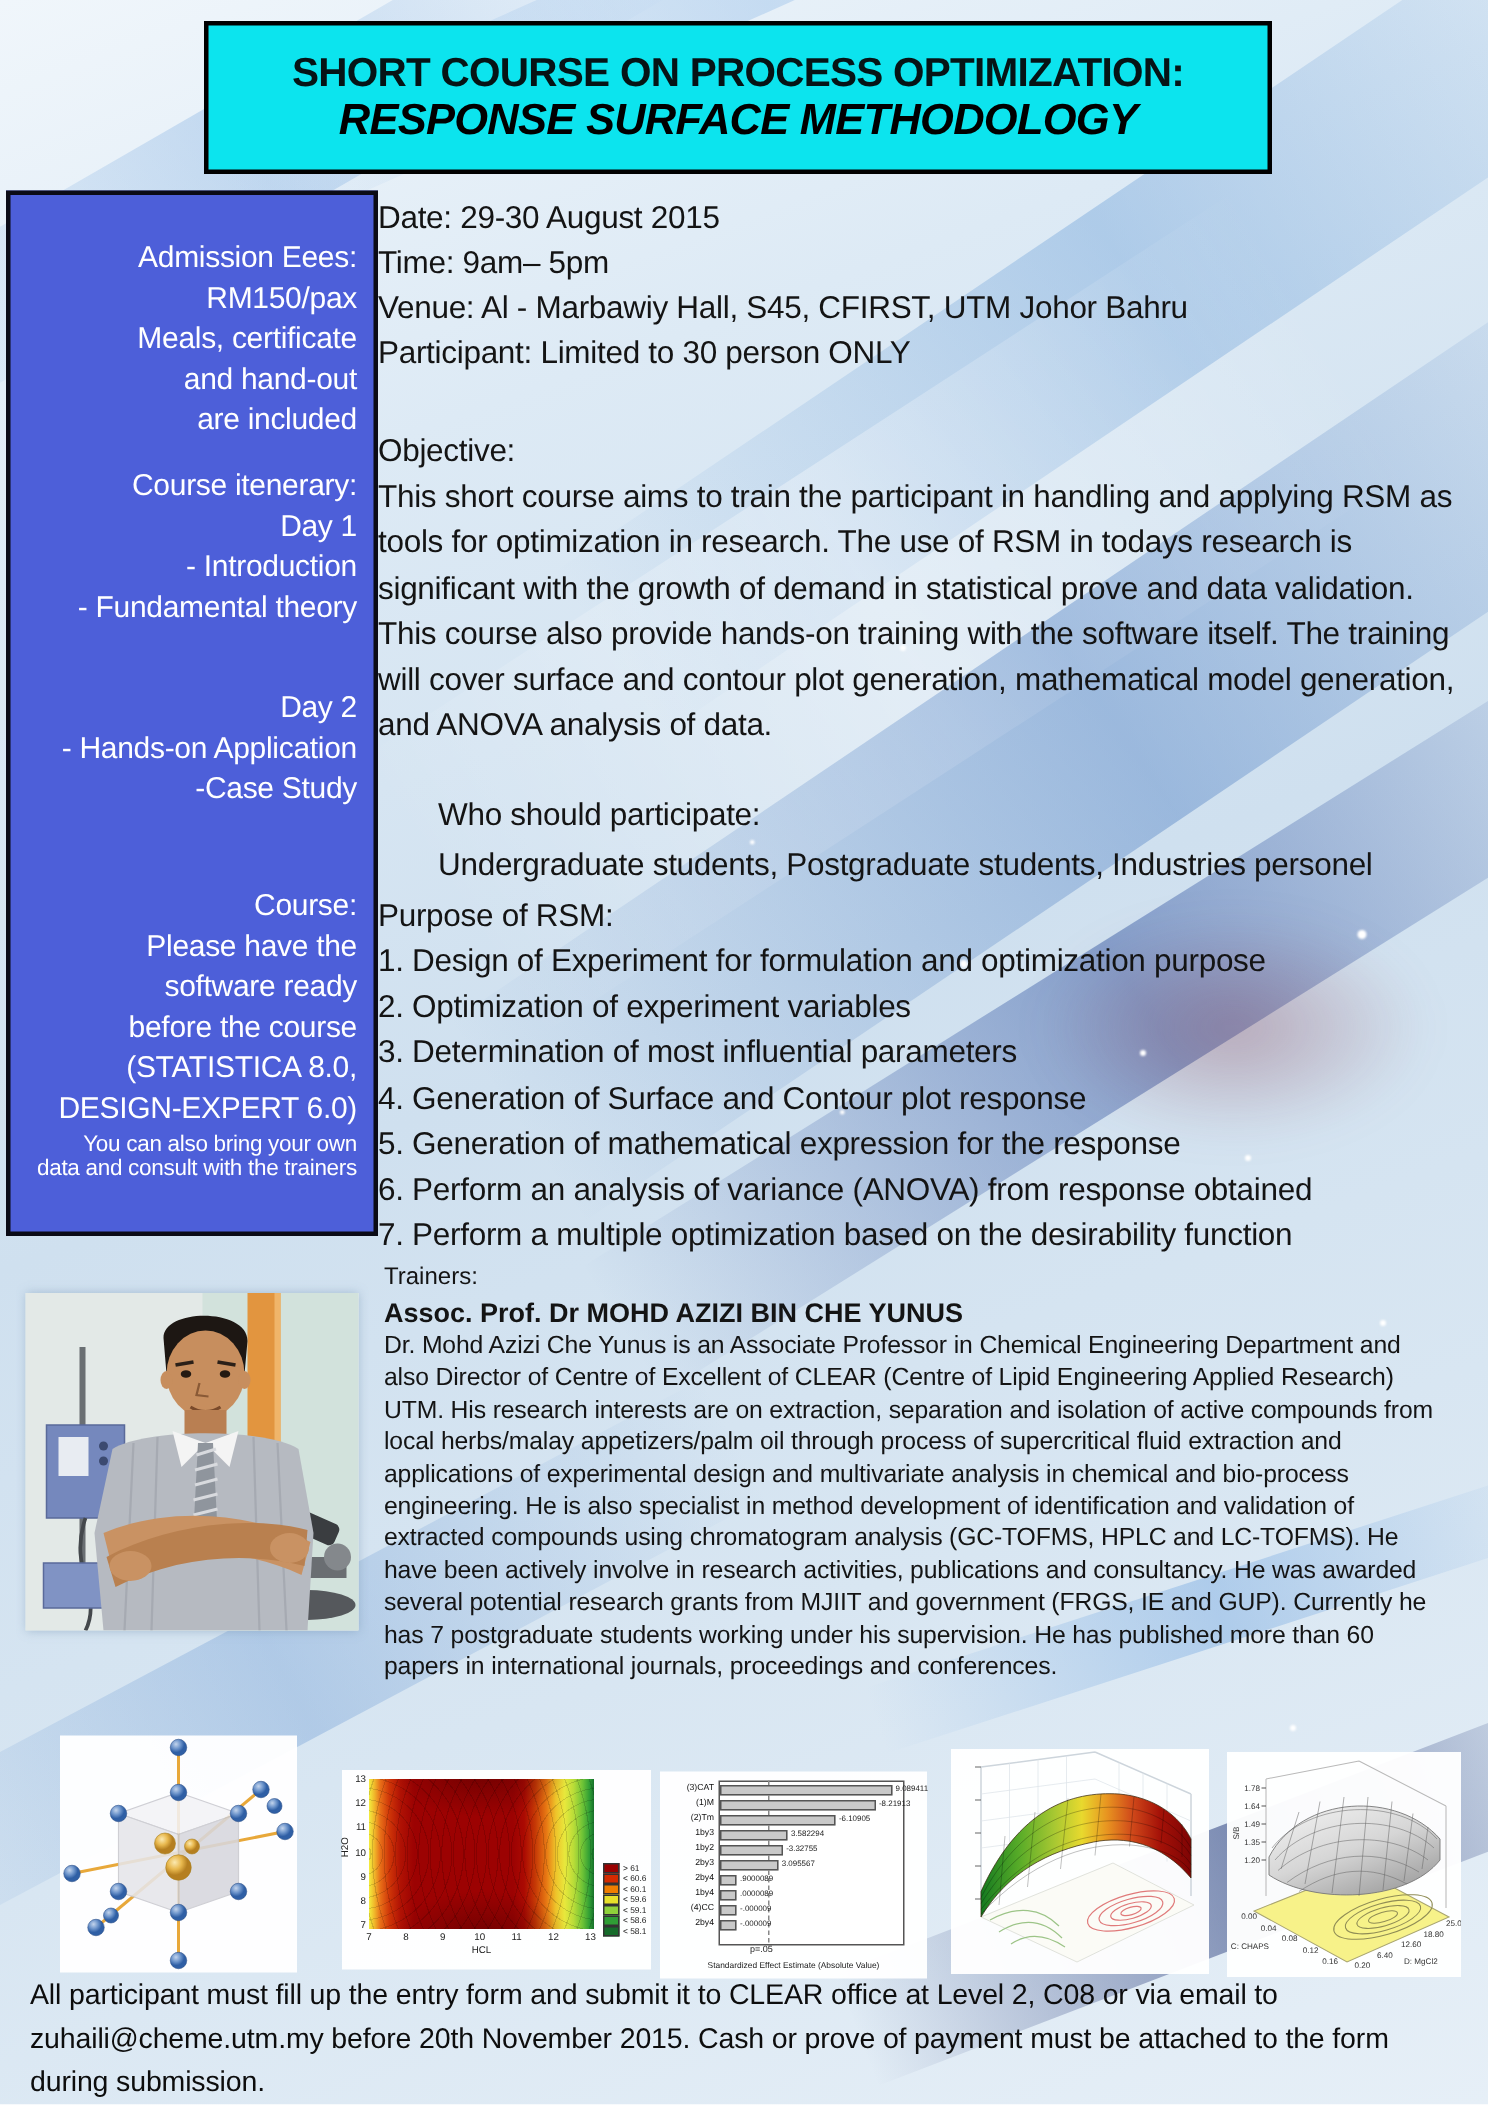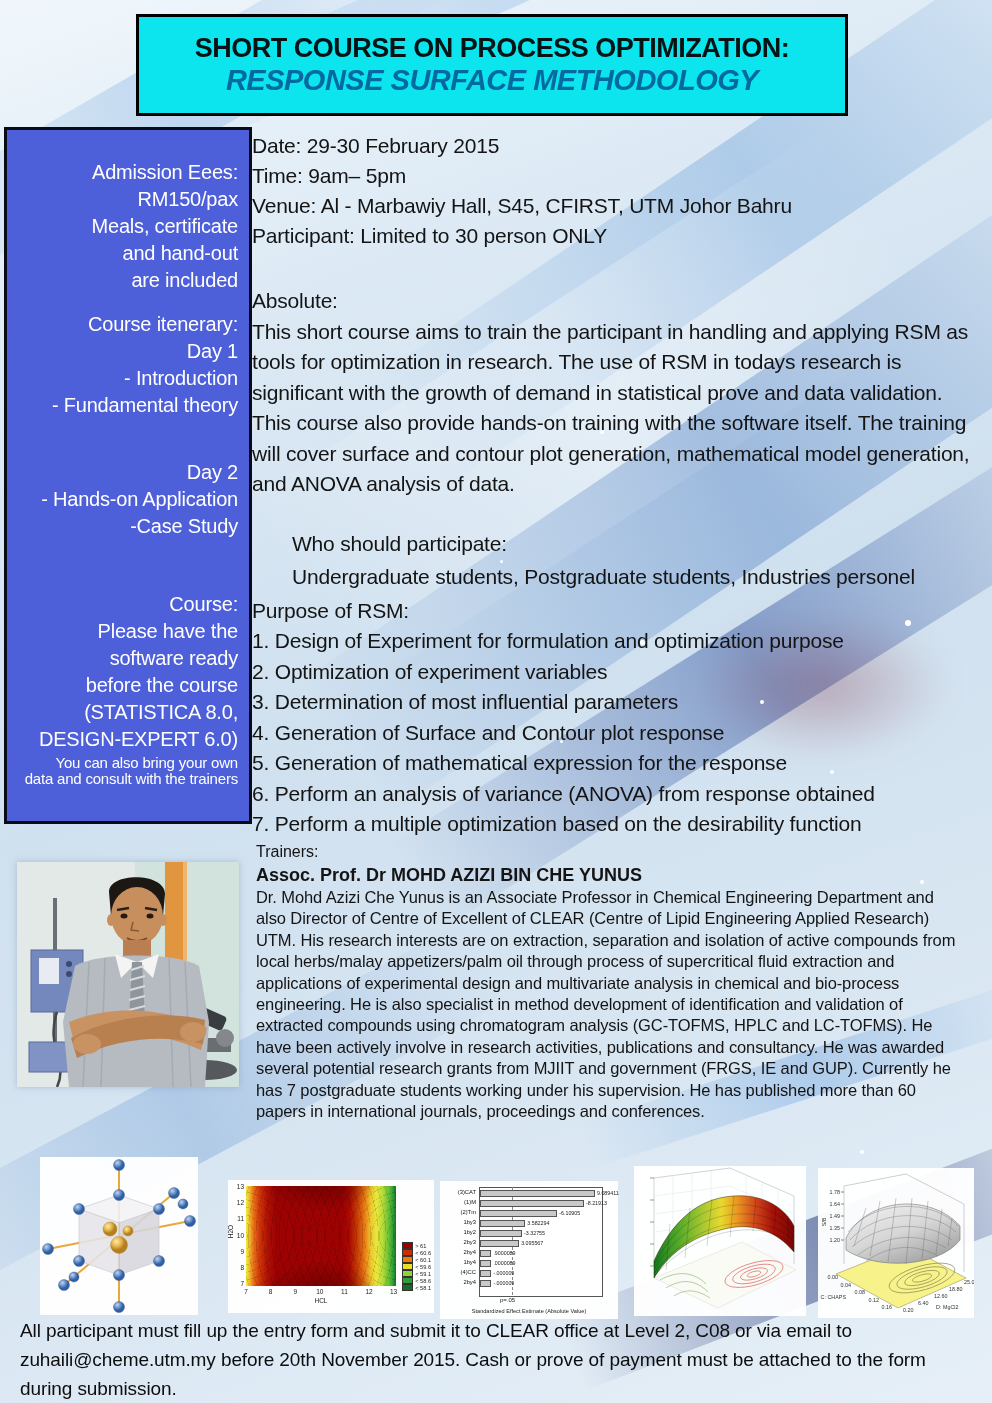--- a/index.html
+++ b/index.html
@@ -27,21 +27,21 @@
   .b9{right:-60px;top:1050px;width:480px;height:46px;transform:rotate(-18deg);
       background:linear-gradient(90deg,transparent,rgba(120,170,225,.45),transparent);}
   .b10{left:240px;top:300px;width:700px;height:220px;transform:rotate(-33deg);
       background:linear-gradient(90deg,transparent,rgba(255,255,255,.35),transparent);}
   .spark{position:absolute;background:#fff;border-radius:50%;filter:blur(.7px);pointer-events:none;}
   
   .banner{position:absolute;left:136px;top:14px;width:706px;height:96px;background:#0ce4ee;
           border:3px solid #000;display:flex;flex-direction:column;justify-content:center;
           align-items:center;text-align:center;}
   .banner .l1{font-size:27px;font-weight:bold;color:#061416;letter-spacing:-.5px;}
-  .banner .l2{font-size:29px;font-weight:bold;font-style:italic;color:#0369a1;letter-spacing:-.5px;}
+  .banner .l2{font-size:29px;font-weight:bold;font-style:italic;color:#000000;letter-spacing:-.5px;}
   
   .sidebar{position:absolute;left:4px;top:127px;width:231px;height:691px;background:#4d5fd9;
            border:3px solid #0b0b16;color:#fff;text-align:right;padding-right:11px;box-sizing:content-box;}
   .sb-block{font-size:20px;line-height:27px;letter-spacing:-.2px;}
   #sb-admission{margin-top:29px;}
   #sb-itinerary{margin-top:17px;}
   #sb-day2{margin-top:40px;}
   #sb-remarks{margin-top:51px;}
   #sb-remarks-small{margin-top:2px;font-size:15px;line-height:16px;}
   
@@ -153,28 +153,28 @@
         <div>(STATISTICA 8.0,</div>
         <div>DESIGN-EXPERT 6.0)</div>
       </div>
     <div class="sb-block" id="sb-remarks-small">
         <div>You can also bring your own</div>
         <div>data and consult with the trainers</div>
       </div>
   </div>
 
   <div class="mainblock details">
-    <div>Date: 29-30 February 2015</div>
+    <div>Date: 29-30 August 2015</div>
     <div>Time: 9am– 5pm</div>
     <div>Venue: Al - Marbawiy Hall, S45, CFIRST, UTM Johor Bahru</div>
     <div>Participant: Limited to 30 person ONLY</div>
   </div>
 
   <div class="mainblock objective">
-    <div>Absolute:</div>
+    <div>Objective:</div>
     <div>This short course aims to train the participant in handling and applying RSM as tools for optimization in research. The use of RSM in todays research is significant with the growth of demand in statistical prove and data validation.</div>
     <div>This course also provide hands-on training with the software itself. The training will cover surface and contour plot generation, mathematical model generation, and ANOVA analysis of data.</div>
   </div>
 
   <div class="mainblock participate">
     <div>Who should participate:</div>
     <div>Undergraduate students, Postgraduate students, Industries personel</div>
   </div>
 
   <div class="mainblock purpose">

